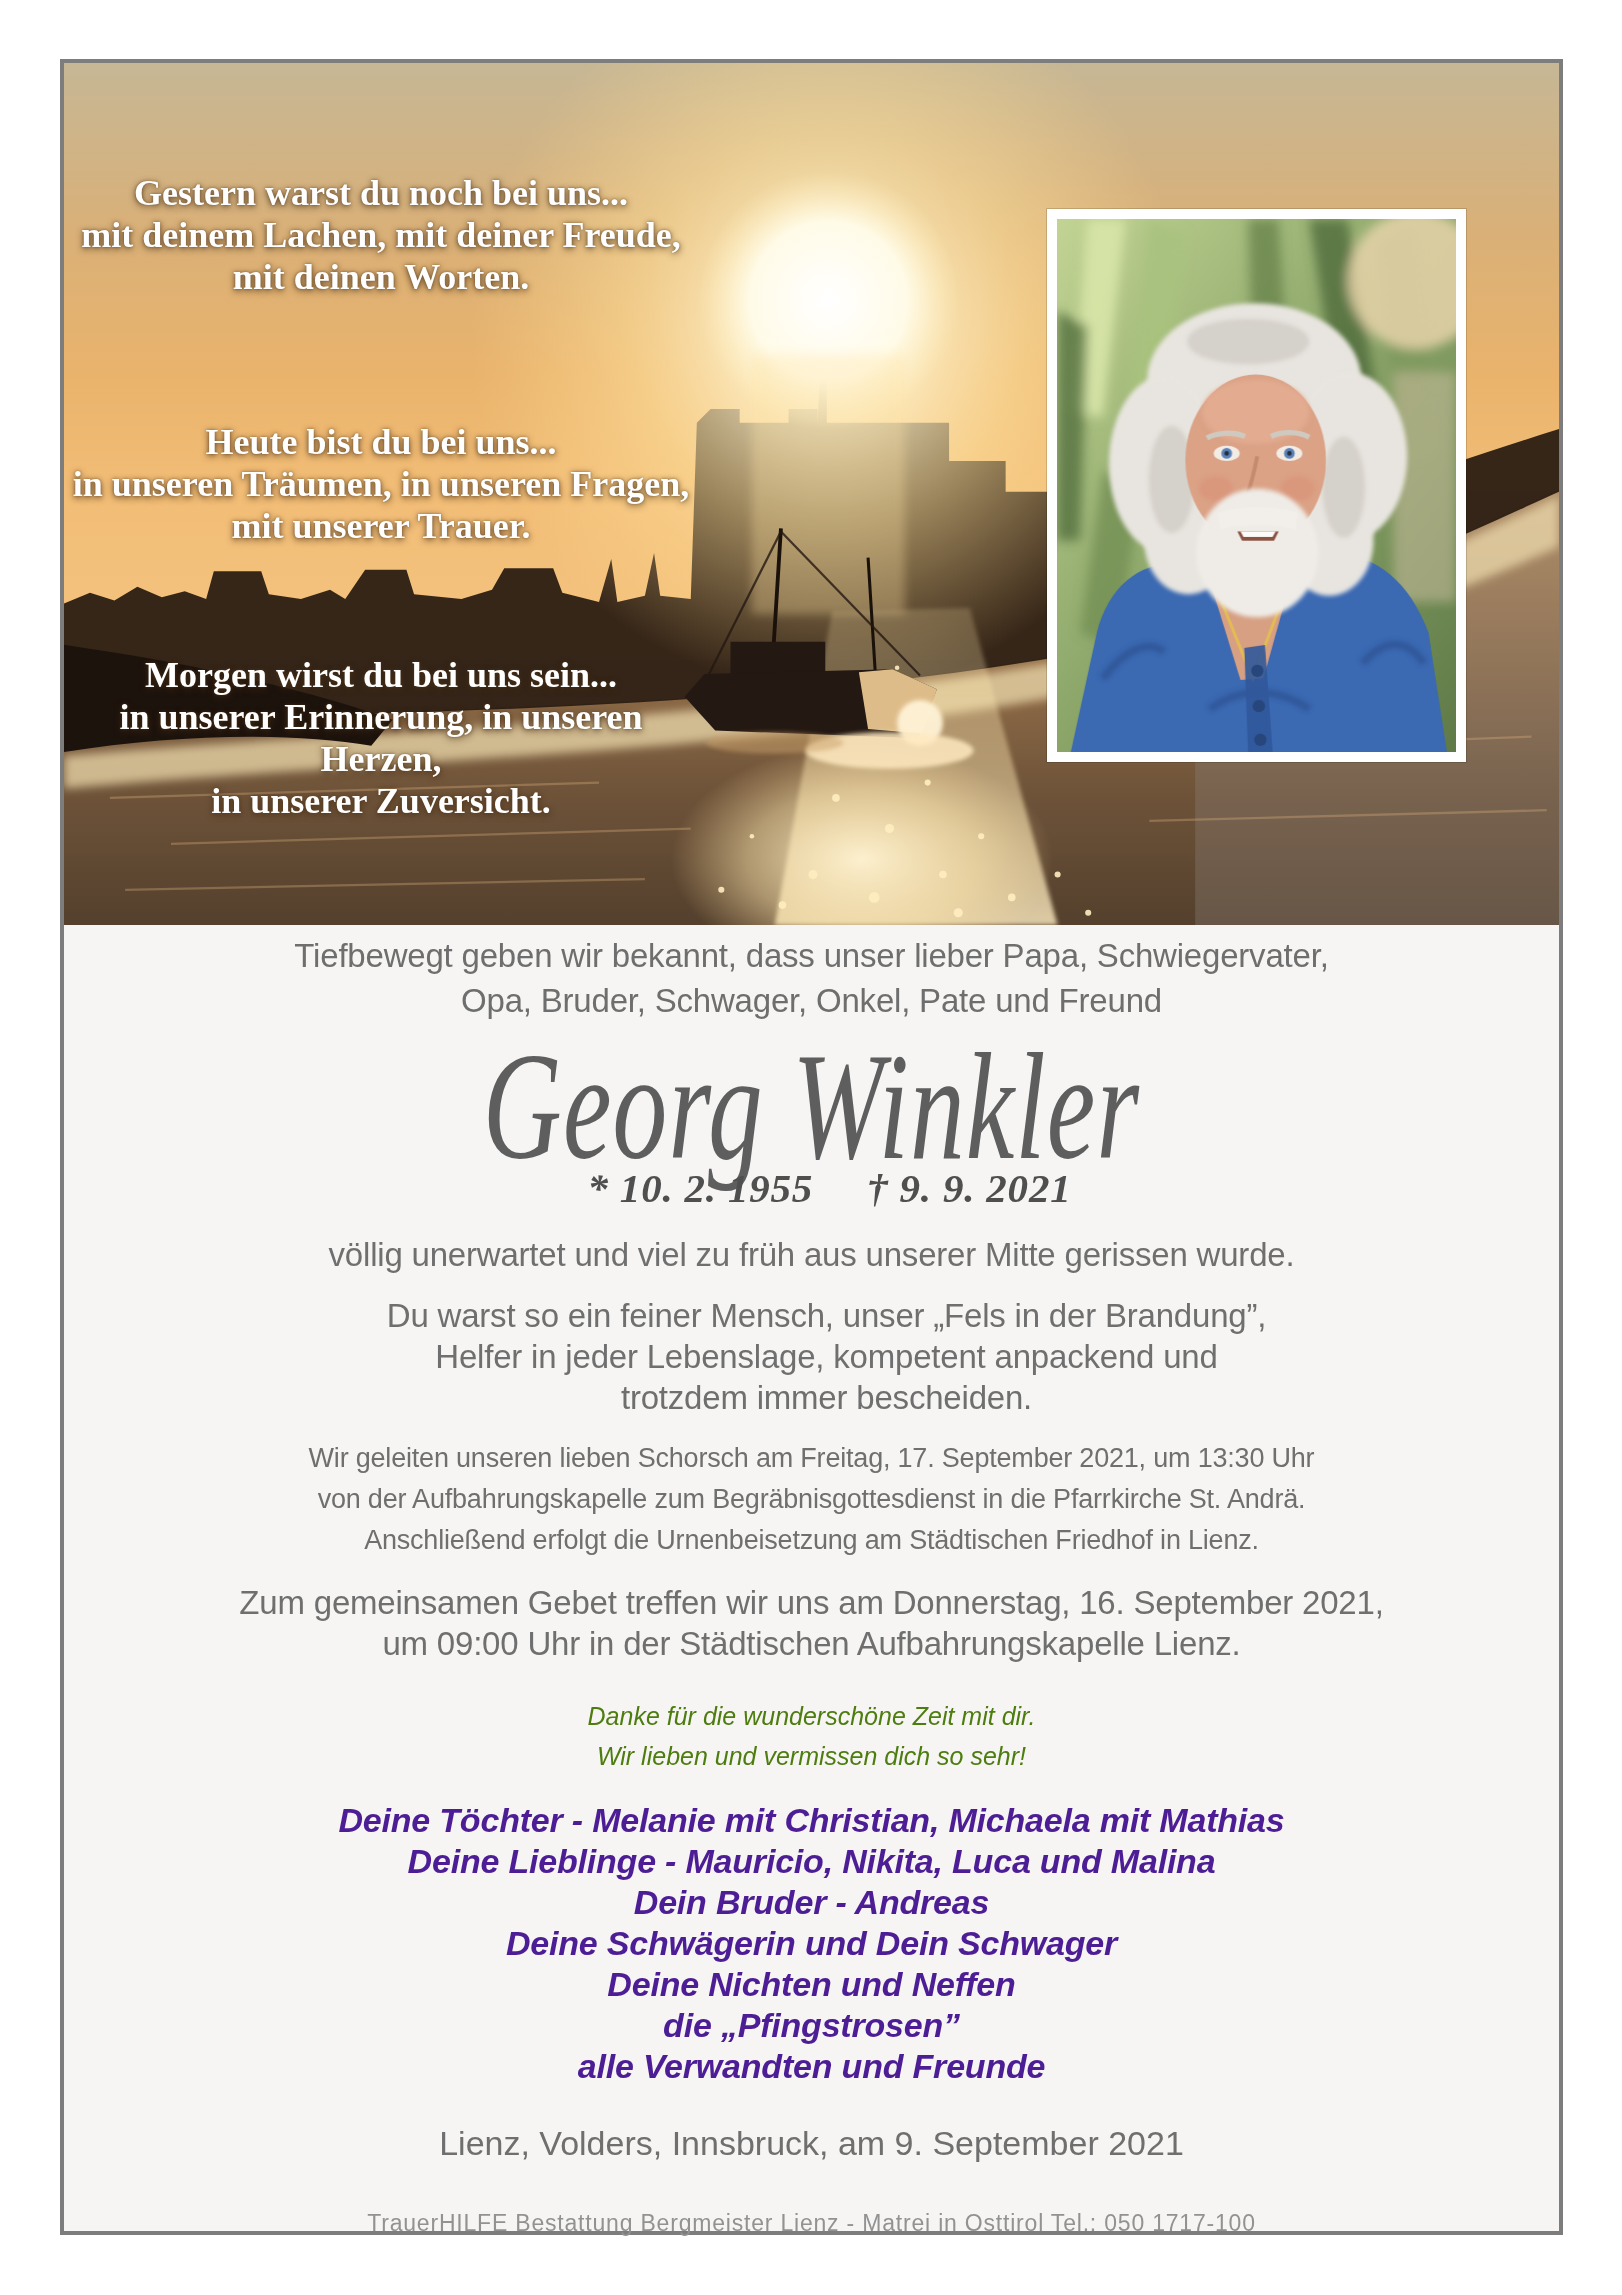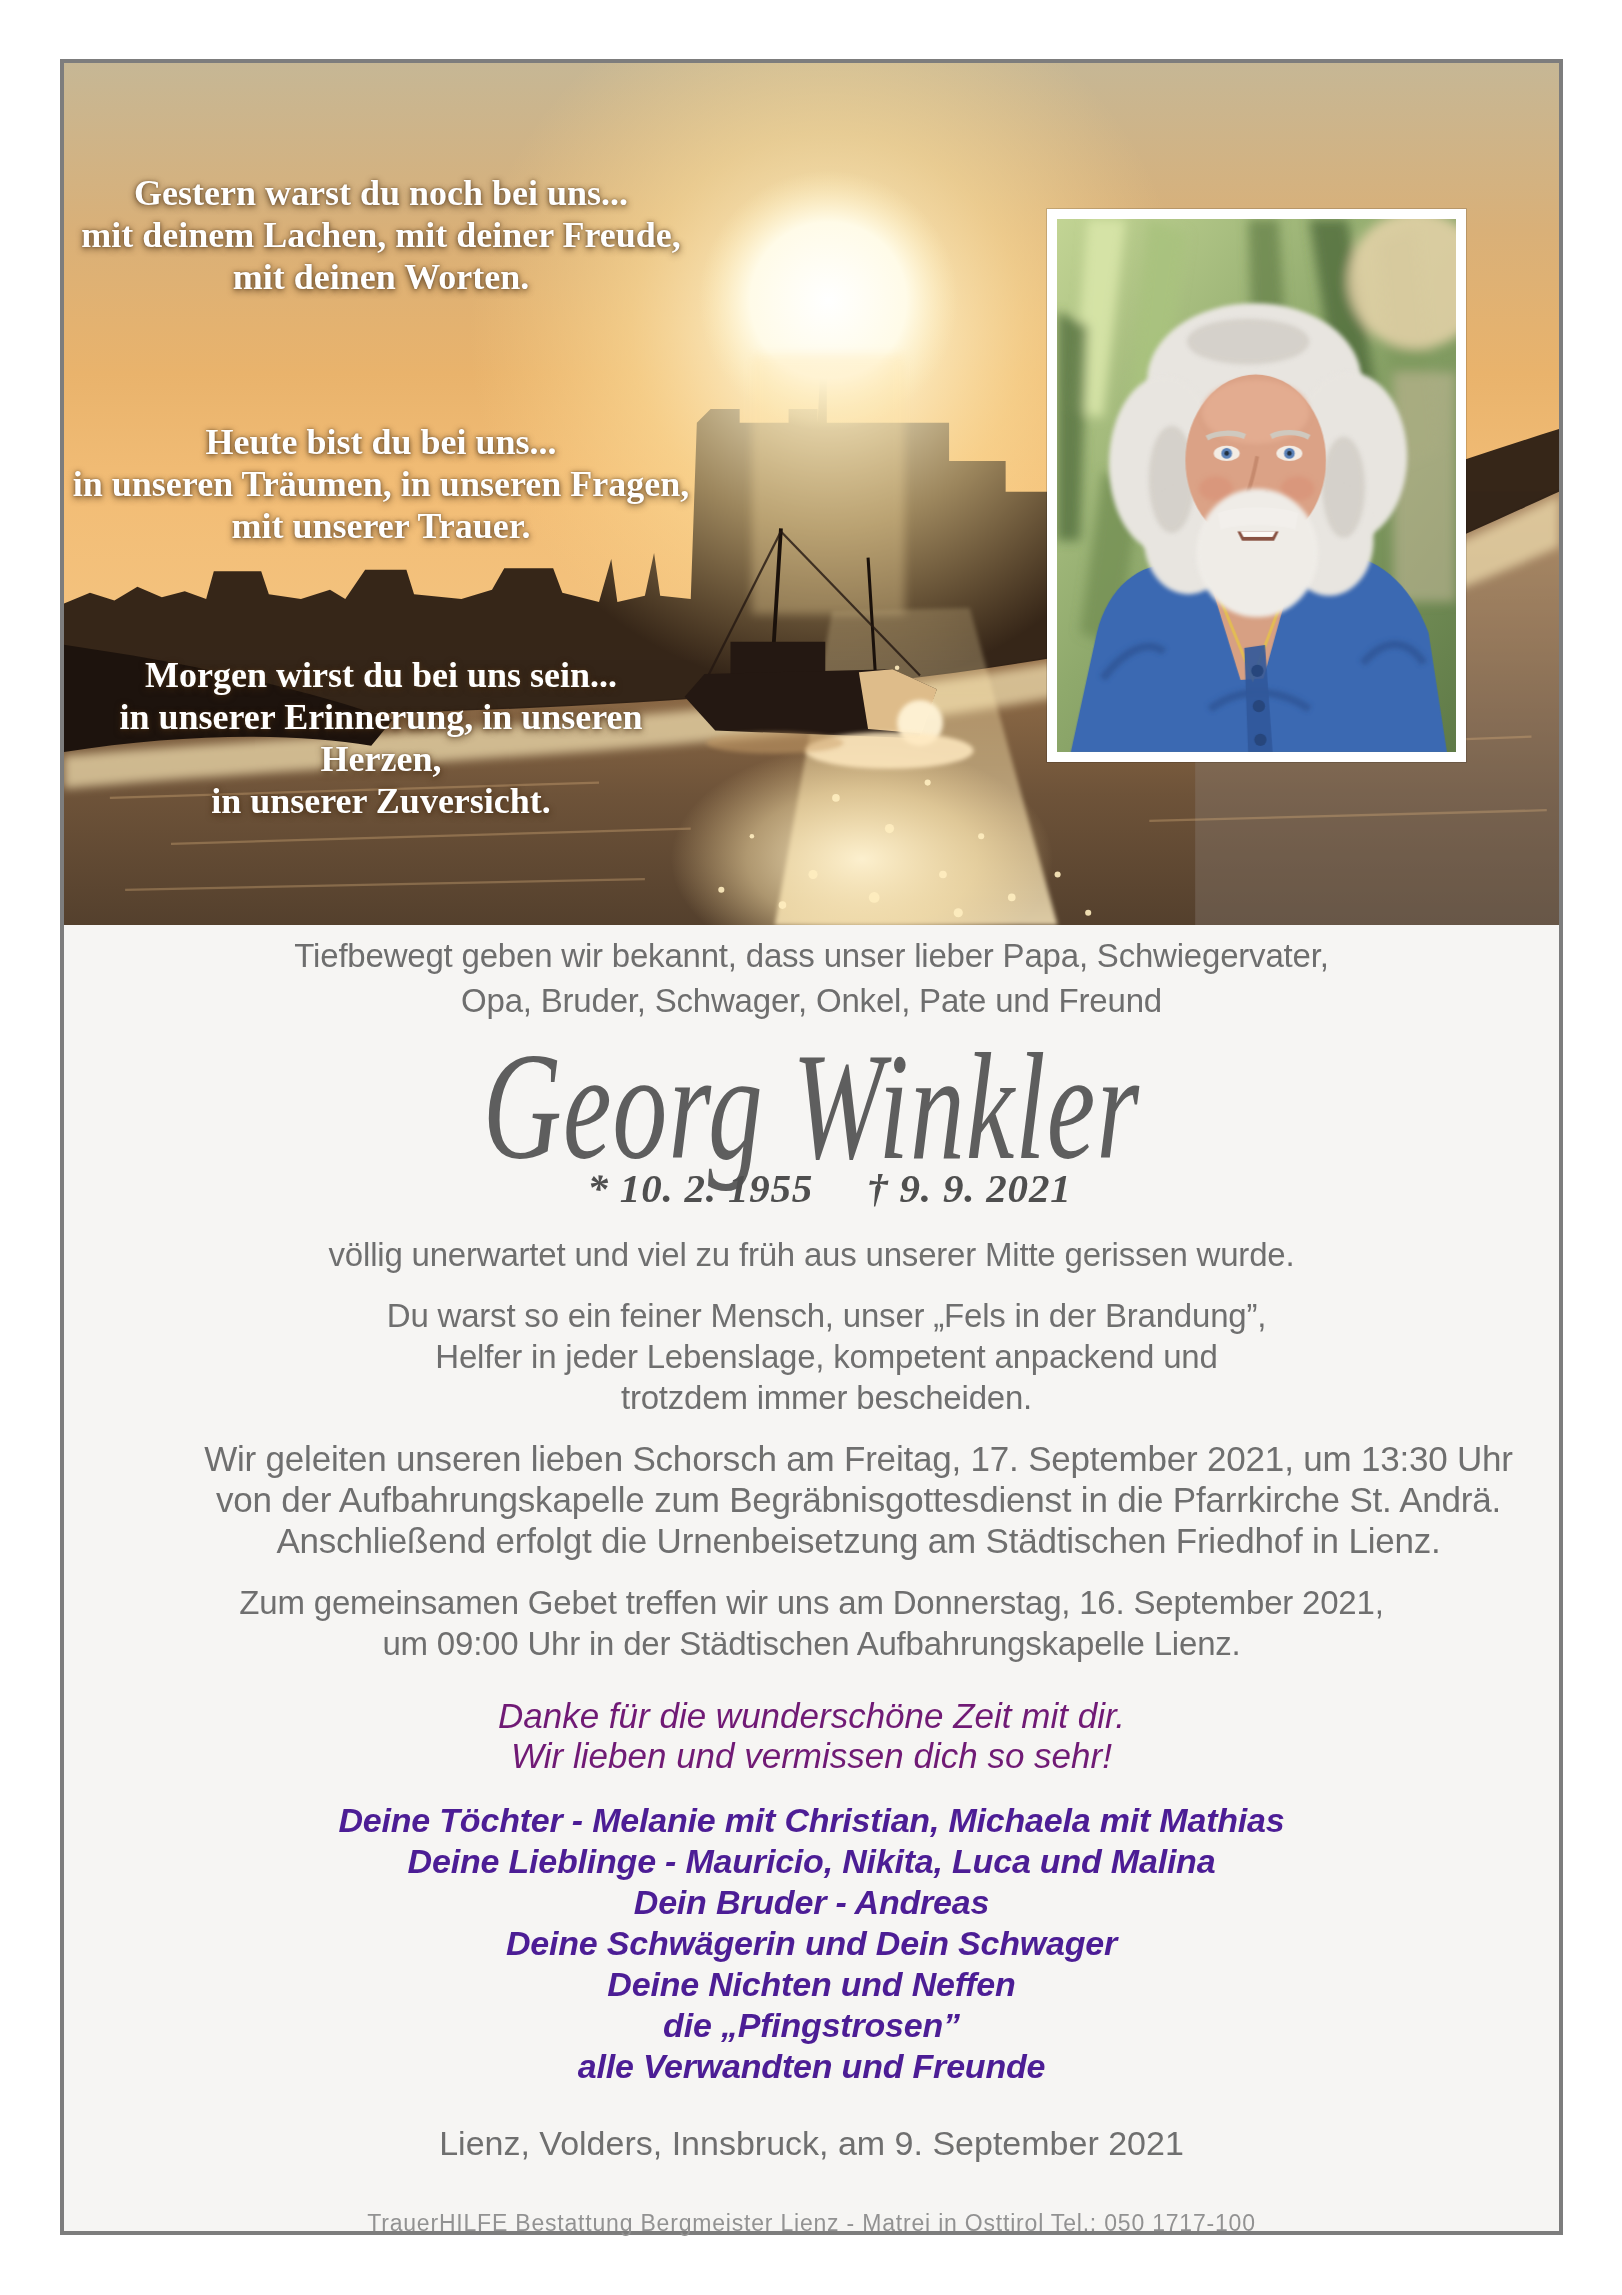--- a/index.html
+++ b/index.html
@@ -43,24 +43,24 @@
     font-size:152px;line-height:181px;color:#5e5e5e;
     transform:scaleX(.72);transform-origin:50% 50%;white-space:nowrap;letter-spacing:1.5px;
   }
 
   .dates{top:239px;font-family:"Liberation Serif",serif;font-style:italic;font-weight:700;
     font-size:41px;line-height:49px;color:#4f4f4f;letter-spacing:0.8px;}
   .dates .birth{margin-right:54px;margin-left:36px;}
 
   .p-vollig{top:309px;font-size:33px;line-height:41px;letter-spacing:-0.2px;}
   .p-character{top:370px;font-size:33px;line-height:41px;letter-spacing:-0.2px;padding-left:15px;}
-  .p-funeral{top:513px;font-size:35px;line-height:41px;letter-spacing:-0.2px;padding-left:47px;}
+  .p-funeral{top:513px;font-size:27px;line-height:41px;letter-spacing:-0.2px;}
   .p-prayer{top:657px;font-size:33px;line-height:41px;letter-spacing:-0.2px;}
 
-  .thanks{top:771px;font-size:35px;line-height:40px;font-style:italic;color:#701a75;letter-spacing:0;}
+  .thanks{top:771px;font-size:25px;line-height:40px;font-style:italic;color:#4d7c0f;letter-spacing:0;}
 
   .mourners{top:875px;font-size:34px;line-height:41px;font-weight:700;font-style:italic;
     color:#4c1d95;letter-spacing:-0.2px;}
 
   .cities{top:1198px;font-size:34px;line-height:40px;color:#6f6f6f;}
 
   .footer-line{top:1285px;font-size:23px;line-height:27.5px;color:#929292;letter-spacing:0.8px;font-weight:400;}
 </style>
 </head>
 <body>

